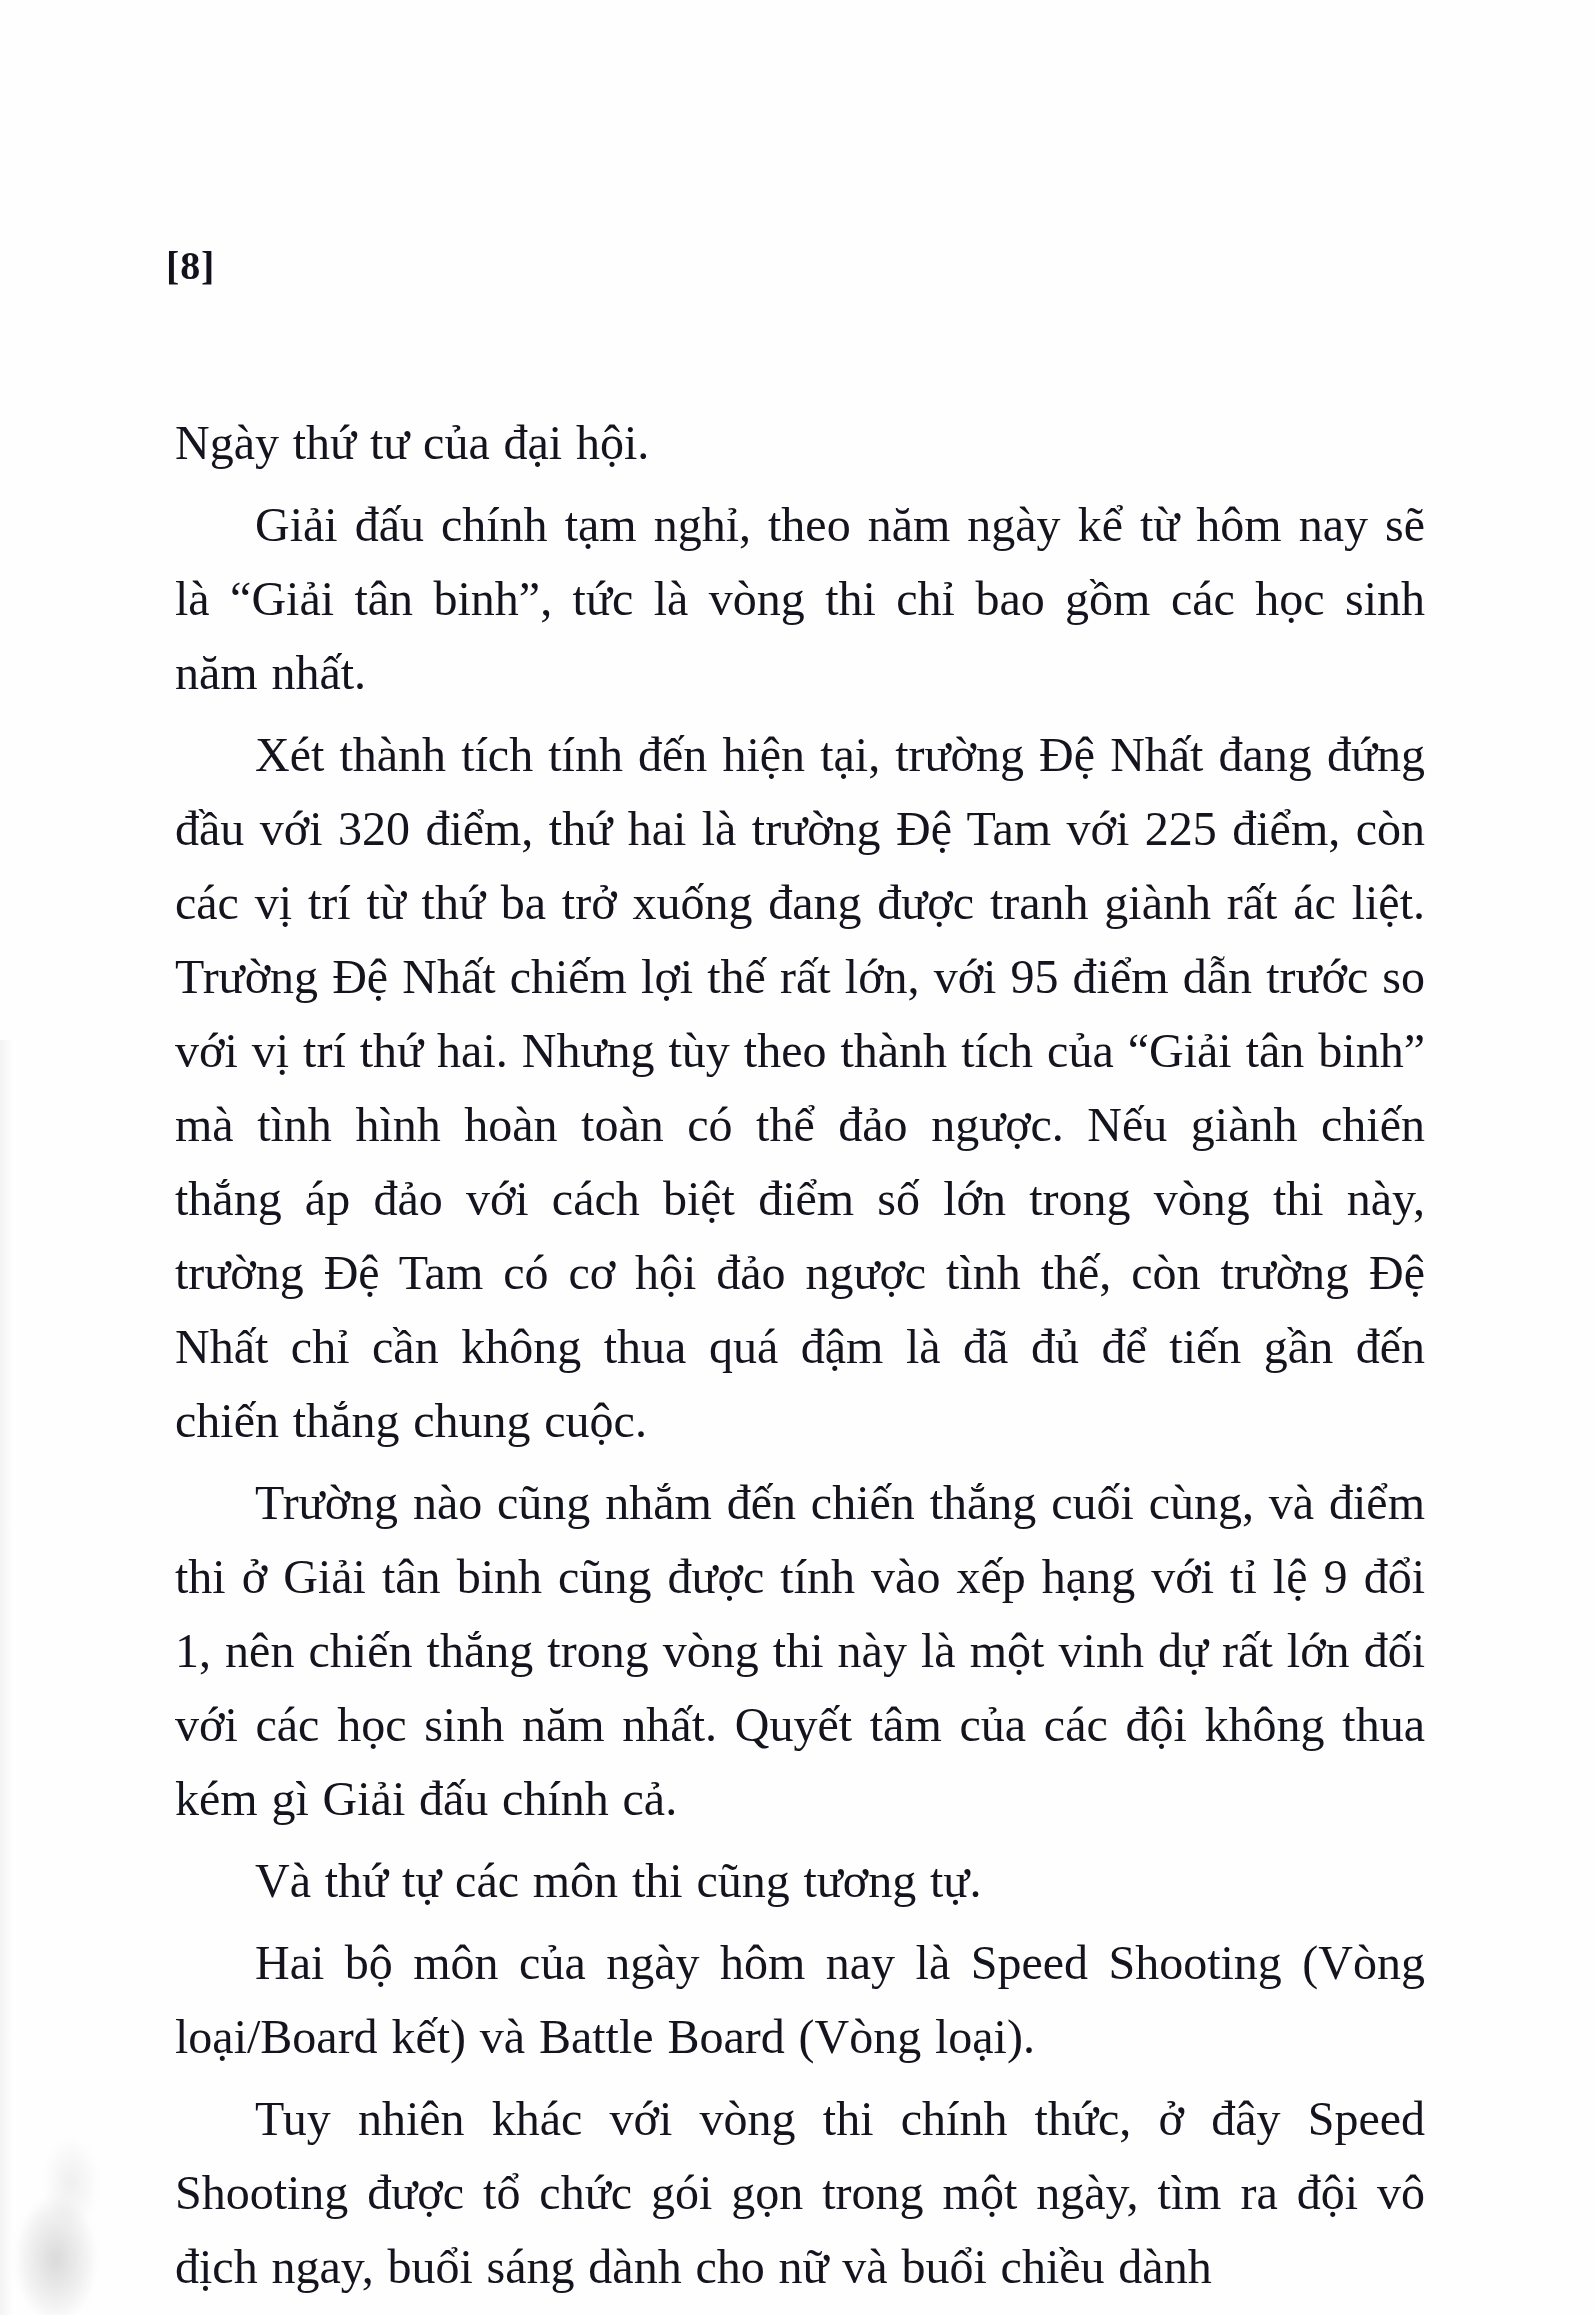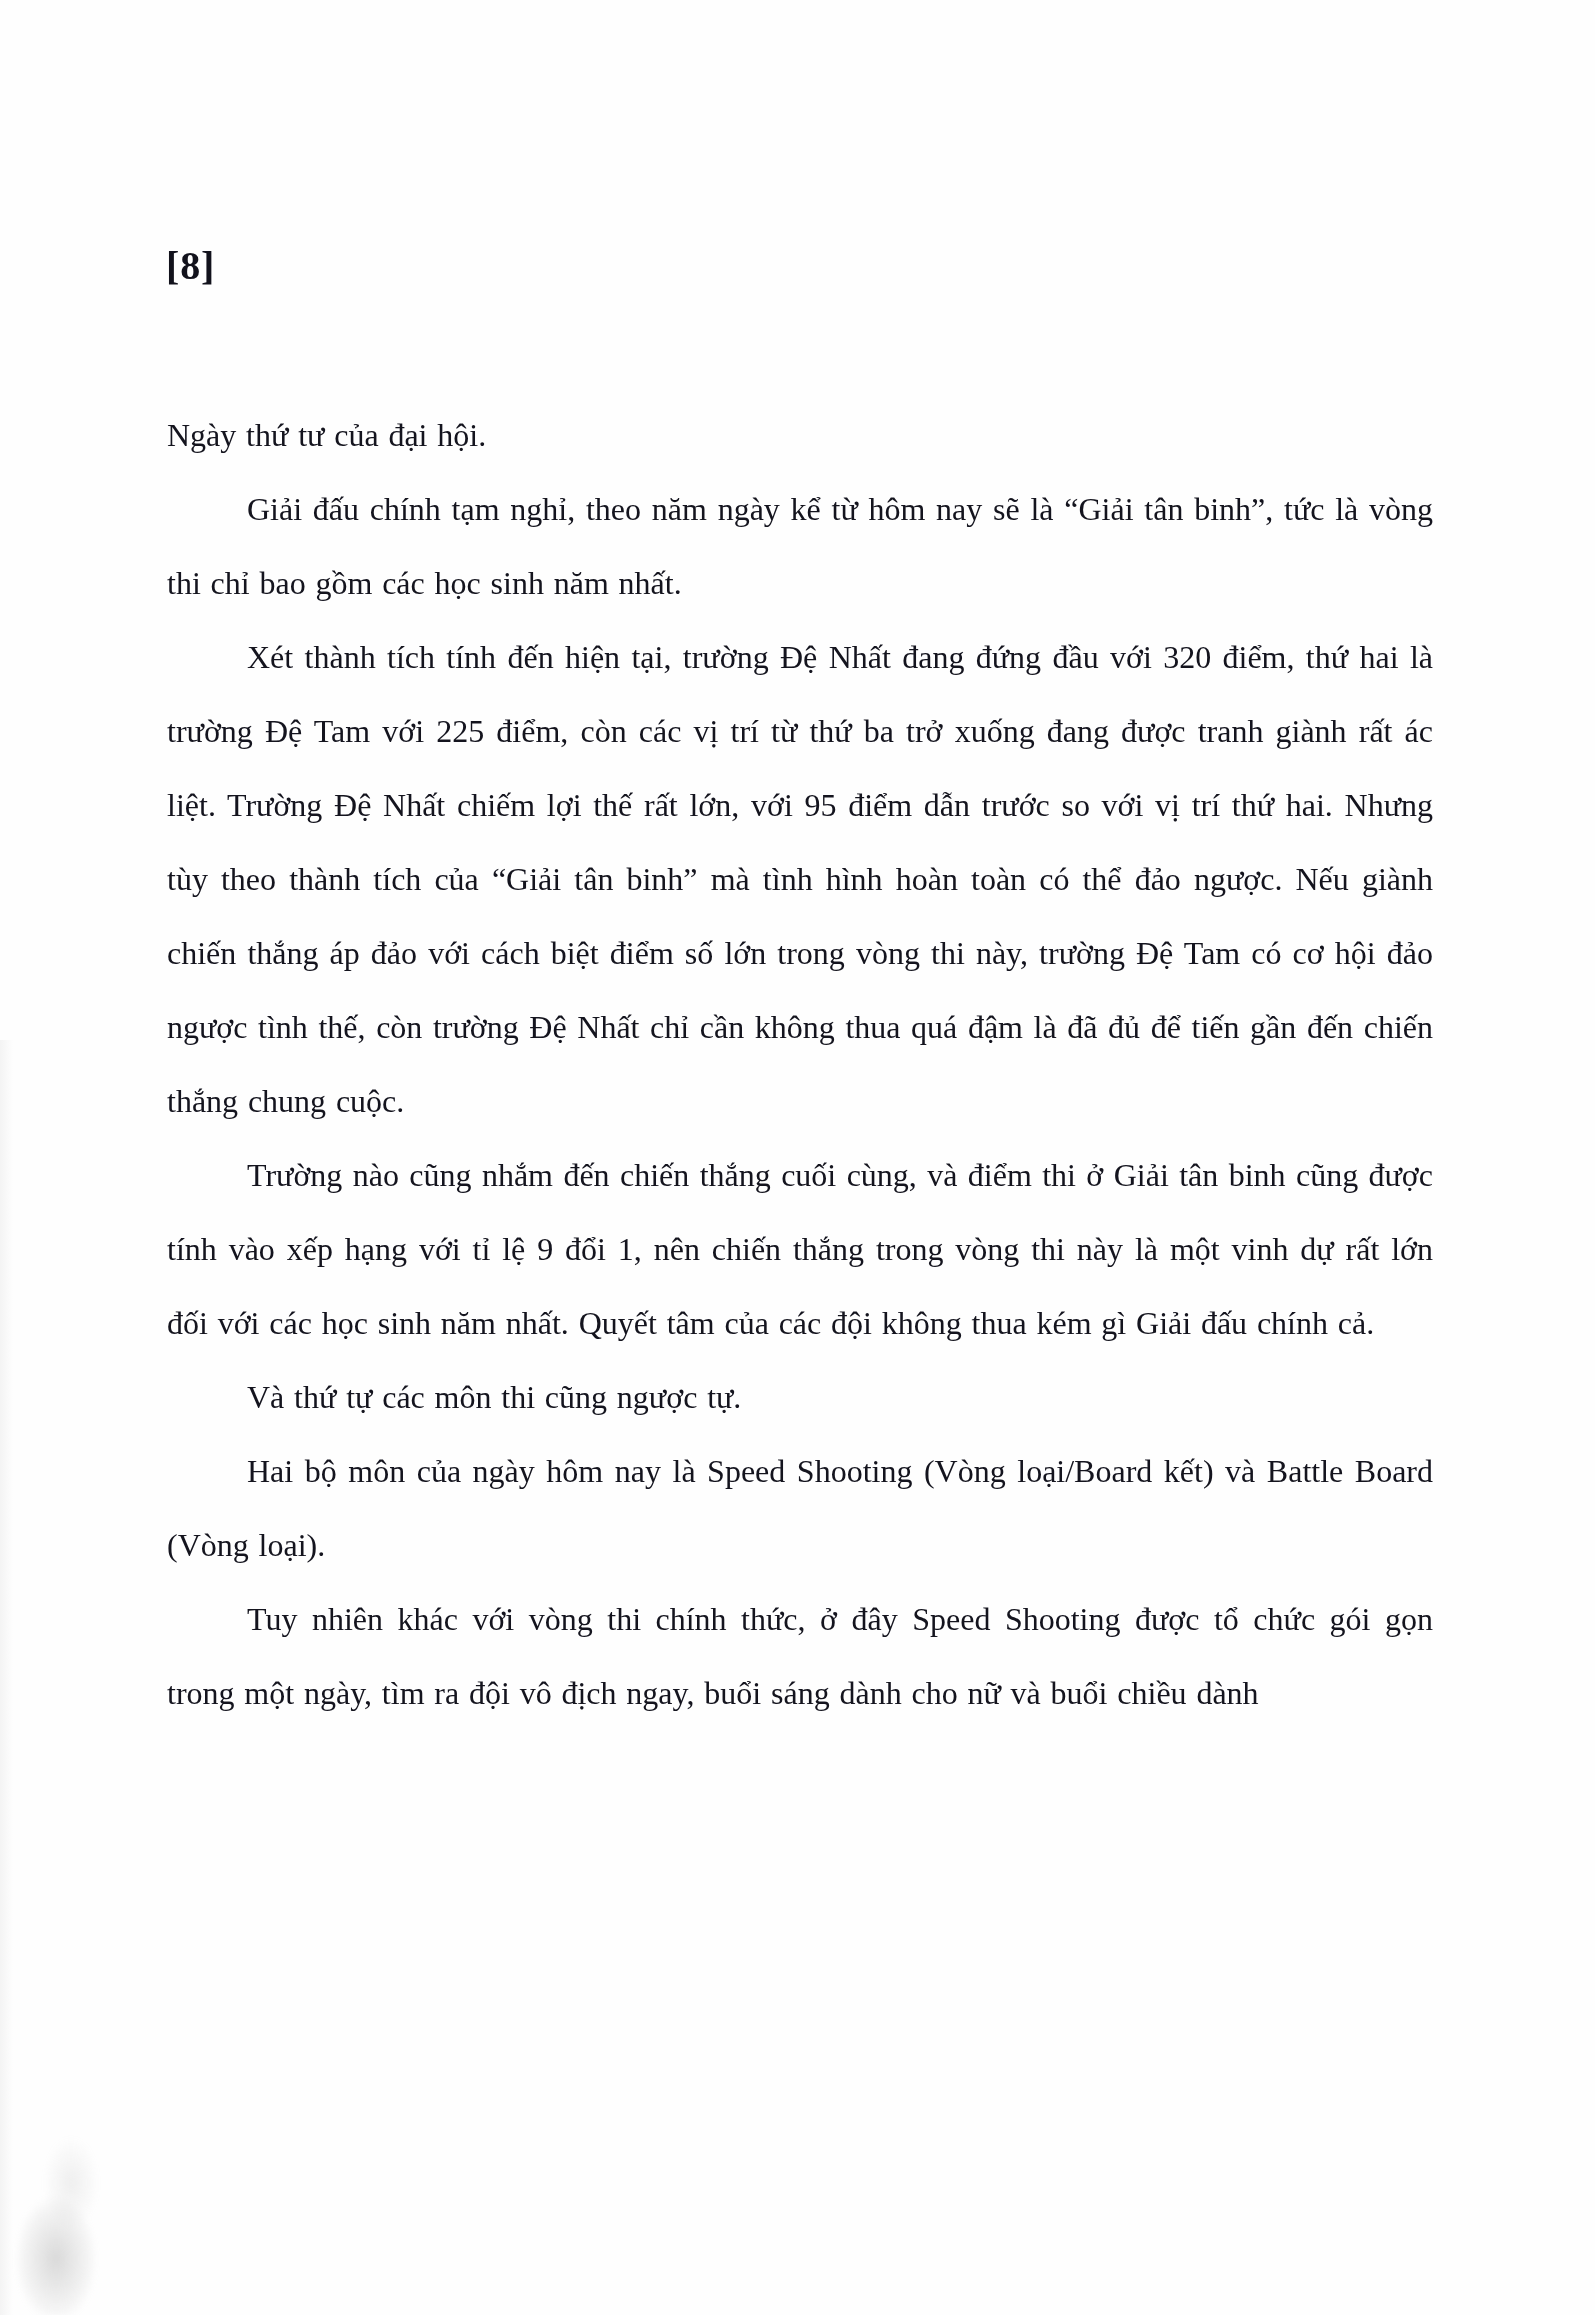--- a/index.html
+++ b/index.html
@@ -25,22 +25,22 @@
     letter-spacing: 0.9px;
     color: #12121c;
   }
   .body-text {
     position: absolute;
     left: 167px;
     top: 398px;
     width: 1266px;
   }
   .para {
-    margin: 0;
-    font-size: 32px;
+    margin: 8px;
+    font-size: 48px;
     line-height: 74px;
     text-align: justify;
     text-justify: inter-word;
     text-indent: 80px;
     color: #14141e;
     word-spacing: 1.8px;
   }
   .para.no-indent {
     text-indent: 0;
   }
@@ -72,21 +72,21 @@
 
 <div class="page">
 
   <div class="page-number">[8]</div>
 
   <div class="body-text">
     <p class="para no-indent">Ngày thứ tư của đại hội.</p>
     <p class="para">Giải đấu chính tạm nghỉ, theo năm ngày kể từ hôm nay sẽ là “Giải tân binh”, tức là vòng thi chỉ bao gồm các học sinh năm nhất.</p>
     <p class="para">Xét thành tích tính đến hiện tại, trường Đệ Nhất đang đứng đầu với 320 điểm, thứ hai là trường Đệ Tam với 225 điểm, còn các vị trí từ thứ ba trở xuống đang được tranh giành rất ác liệt. Trường Đệ Nhất chiếm lợi thế rất lớn, với 95 điểm dẫn trước so với vị trí thứ hai. Nhưng tùy theo thành tích của “Giải tân binh” mà tình hình hoàn toàn có thể đảo ngược. Nếu giành chiến thắng áp đảo với cách biệt điểm số lớn trong vòng thi này, trường Đệ Tam có cơ hội đảo ngược tình thế, còn trường Đệ Nhất chỉ cần không thua quá đậm là đã đủ để tiến gần đến chiến thắng chung cuộc.</p>
     <p class="para">Trường nào cũng nhắm đến chiến thắng cuối cùng, và điểm thi ở Giải tân binh cũng được tính vào xếp hạng với tỉ lệ 9 đổi 1, nên chiến thắng trong vòng thi này là một vinh dự rất lớn đối với các học sinh năm nhất. Quyết tâm của các đội không thua kém gì Giải đấu chính cả.</p>
-    <p class="para">Và thứ tự các môn thi cũng ngược tự.</p>
+    <p class="para">Và thứ tự các môn thi cũng tương tự.</p>
     <p class="para">Hai bộ môn của ngày hôm nay là Speed Shooting (Vòng loại/Board kết) và Battle Board (Vòng loại).</p>
     <p class="para">Tuy nhiên khác với vòng thi chính thức, ở đây Speed Shooting được tổ chức gói gọn trong một ngày, tìm ra đội vô địch ngay, buổi sáng dành cho nữ và buổi chiều dành</p>
   </div>
 
   <div class="edge-shade"></div>
   <div class="smudge"></div>
 
 </div>
 
 

